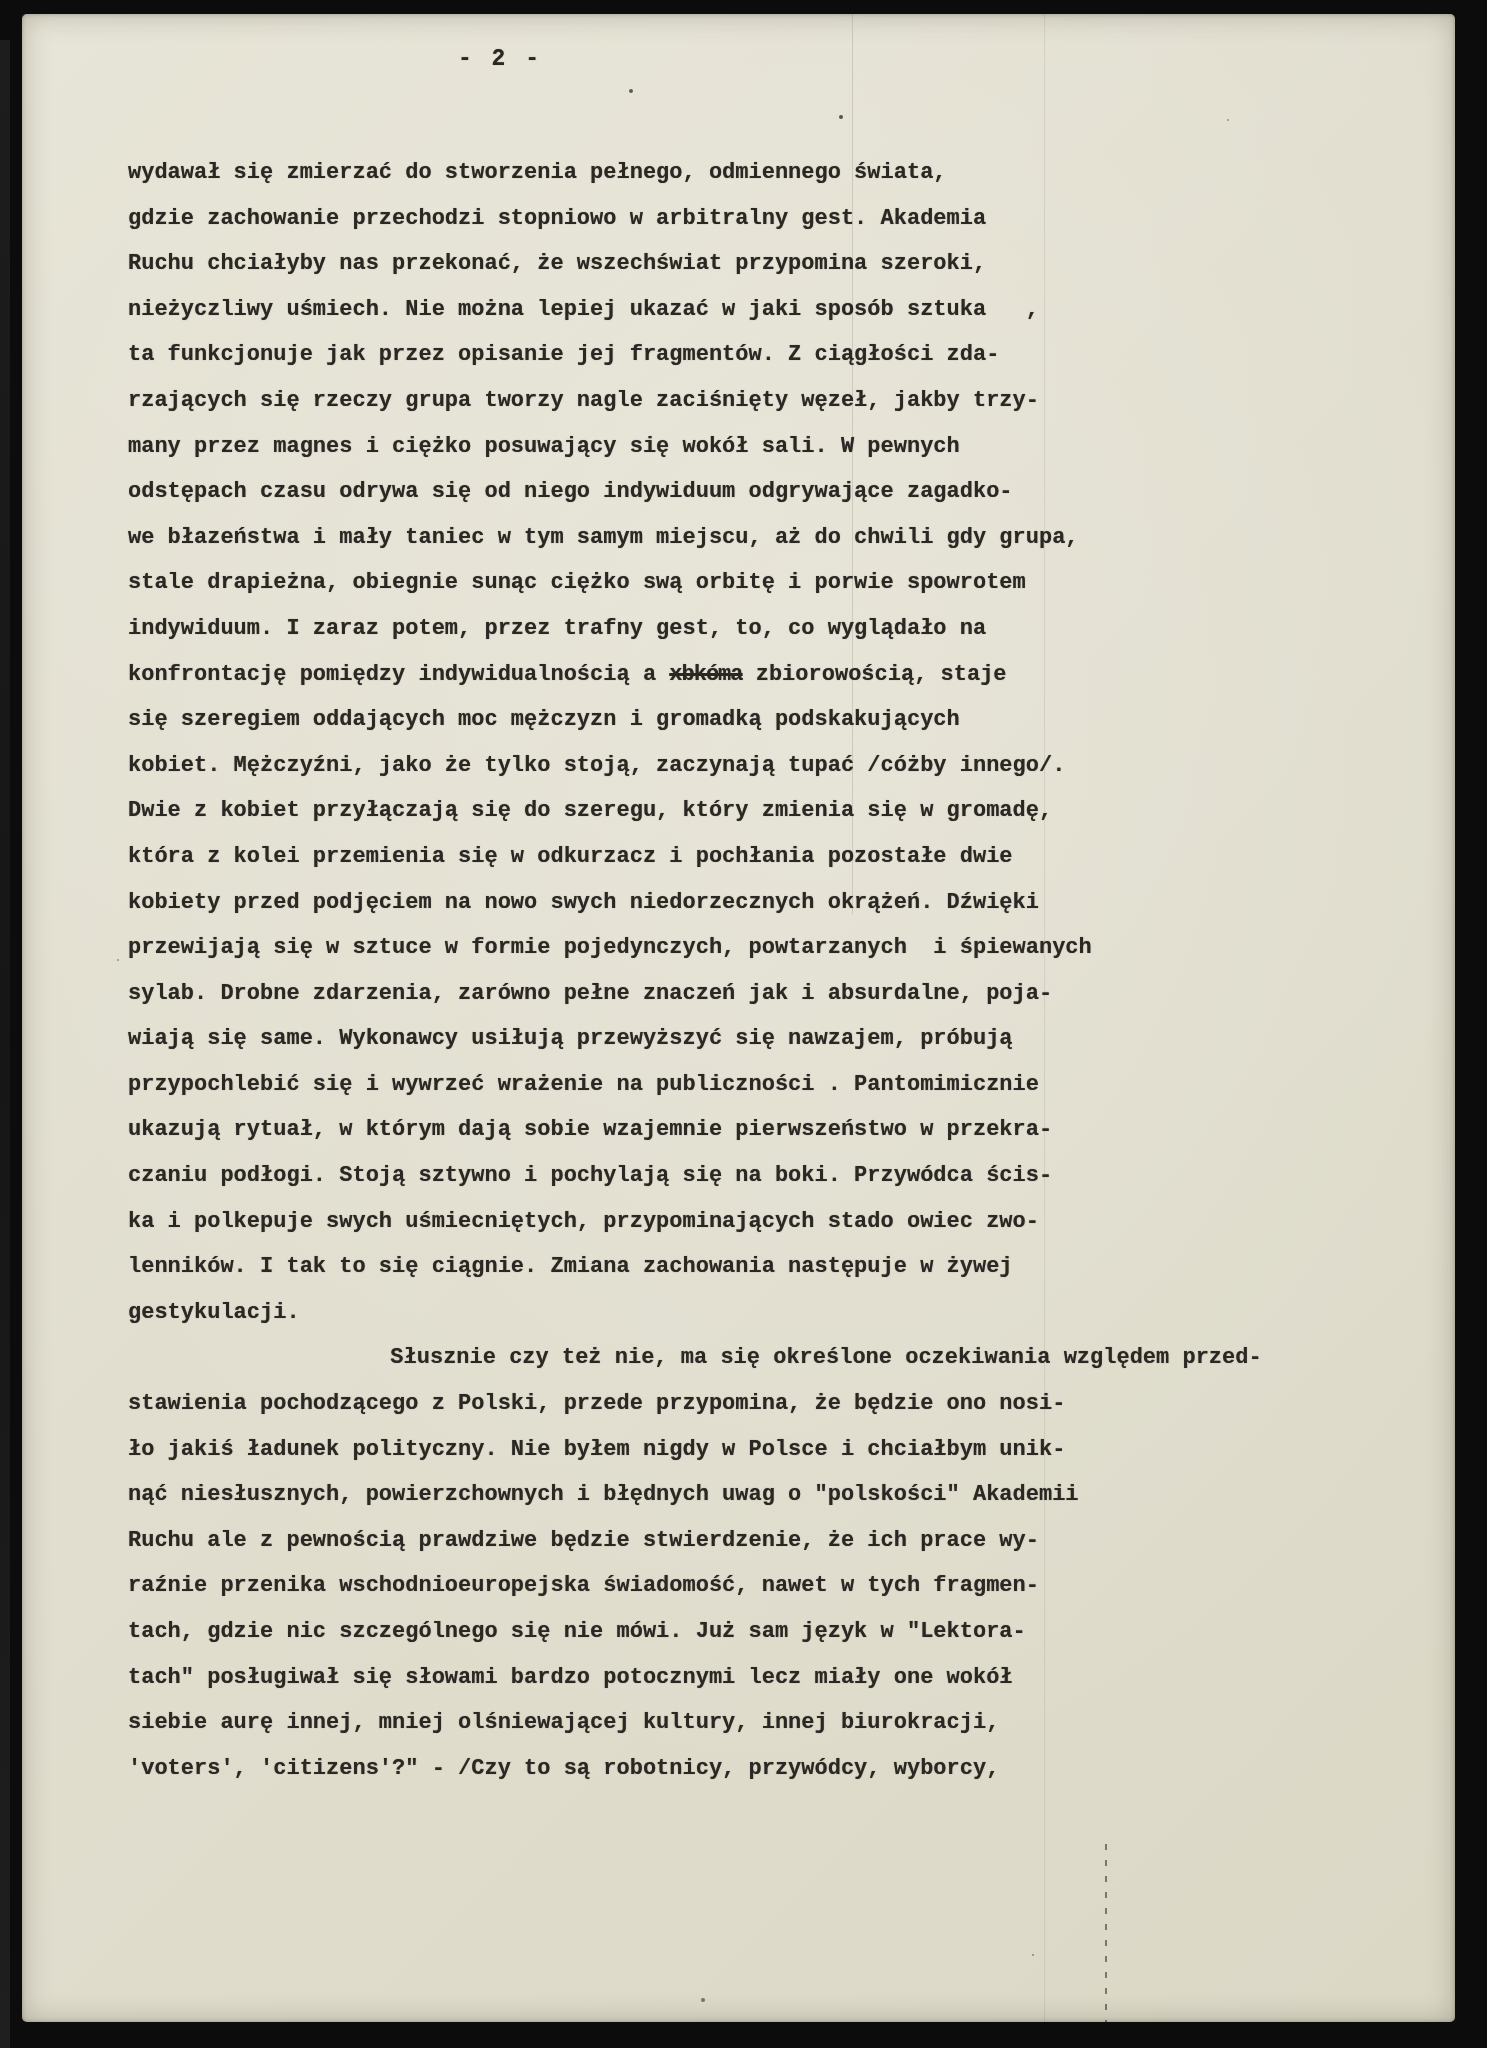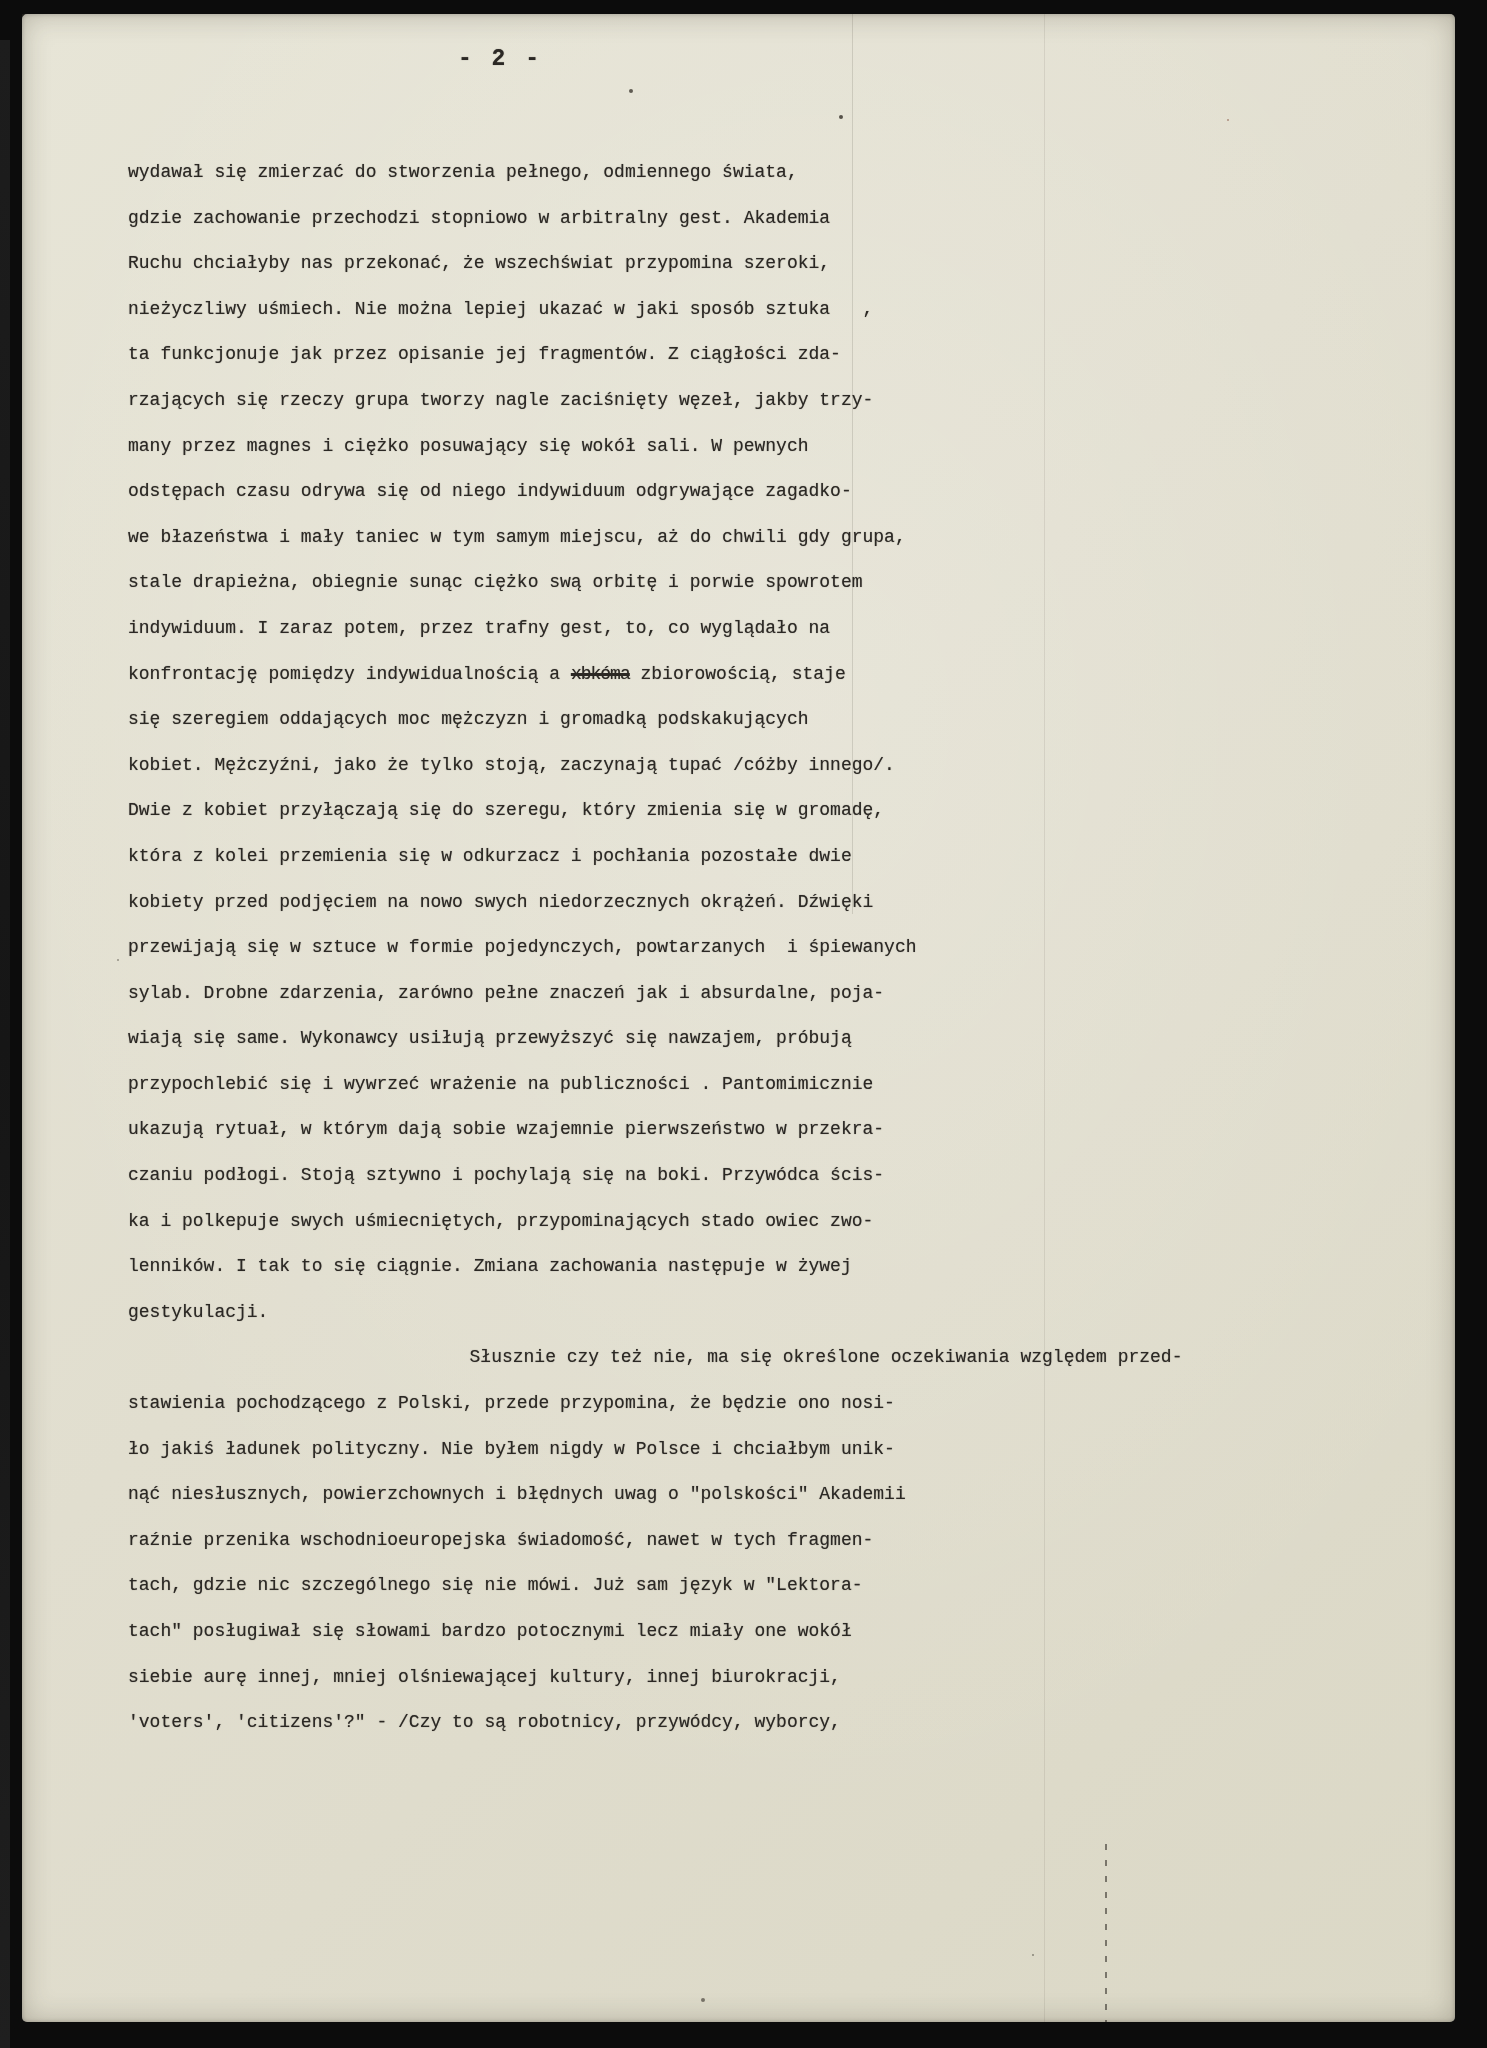--- a/index.html
+++ b/index.html
@@ -44,22 +44,22 @@
     color: #2b2824;
     letter-spacing: 3px;
     text-shadow: 0 0 1px rgba(43,40,36,0.55);
     white-space: pre;
   }
   .page-text {
     position: absolute;
     top: 136px;
     left: 106px;
     width: 1300px;
-    font-size: 18px;
-    font-weight: normal;
+    font-size: 22px;
+    font-weight: bold;
     line-height: 45.6px;
     color: #2b2824;
     text-shadow: 0 0 1px rgba(43,40,36,0.55);
   }
   .line { white-space: pre; height: 45.6px; }
   .line.indent { padding-left: 96px; text-align: center; }
   .strike {
     text-decoration: line-through;
     text-decoration-thickness: 3px;
     letter-spacing: -1px;
@@ -128,20 +128,21 @@
         <div class="line">przypochlebić się i wywrzeć wrażenie na publiczności . Pantomimicznie</div>
         <div class="line">ukazują rytuał, w którym dają sobie wzajemnie pierwszeństwo w przekra-</div>
         <div class="line">czaniu podłogi. Stoją sztywno i pochylają się na boki. Przywódca ścis-</div>
         <div class="line">ka i polkepuje swych uśmiecniętych, przypominających stado owiec zwo-</div>
         <div class="line">lenników. I tak to się ciągnie. Zmiana zachowania następuje w żywej</div>
         <div class="line">gestykulacji.</div>
         <div class="line indent">Słusznie czy też nie, ma się określone oczekiwania względem przed-</div>
         <div class="line">stawienia pochodzącego z Polski, przede przypomina, że będzie ono nosi-</div>
         <div class="line">ło jakiś ładunek polityczny. Nie byłem nigdy w Polsce i chciałbym unik-</div>
         <div class="line">nąć niesłusznych, powierzchownych i błędnych uwag o "polskości" Akademii</div>
+        <div class="line">Ruchu ale z pewnością prawdziwe będzie stwierdzenie, że ich prace wy-</div>
         <div class="line">raźnie przenika wschodnioeuropejska świadomość, nawet w tych fragmen-</div>
         <div class="line">tach, gdzie nic szczególnego się nie mówi. Już sam język w "Lektora-</div>
         <div class="line">tach" posługiwał się słowami bardzo potocznymi lecz miały one wokół</div>
         <div class="line">siebie aurę innej, mniej olśniewającej kultury, innej biurokracji,</div>
         <div class="line">'voters', 'citizens'?" - /Czy to są robotnicy, przywódcy, wyborcy,</div>
       </div>
   </div>
 </div>
 
 </body></html>

